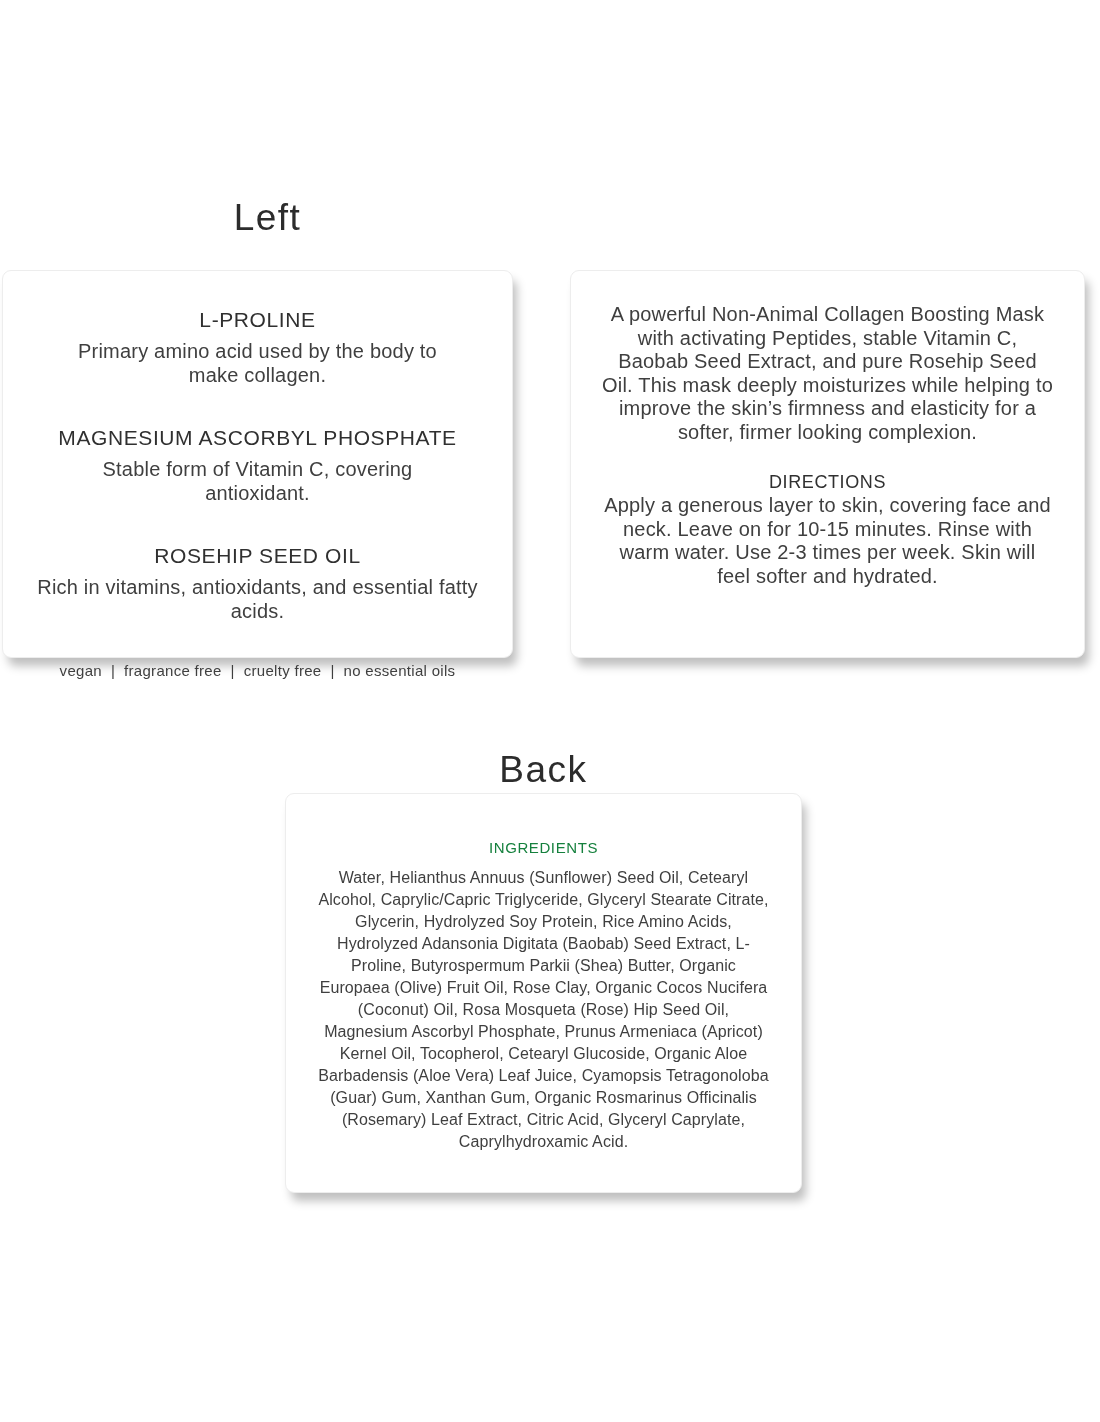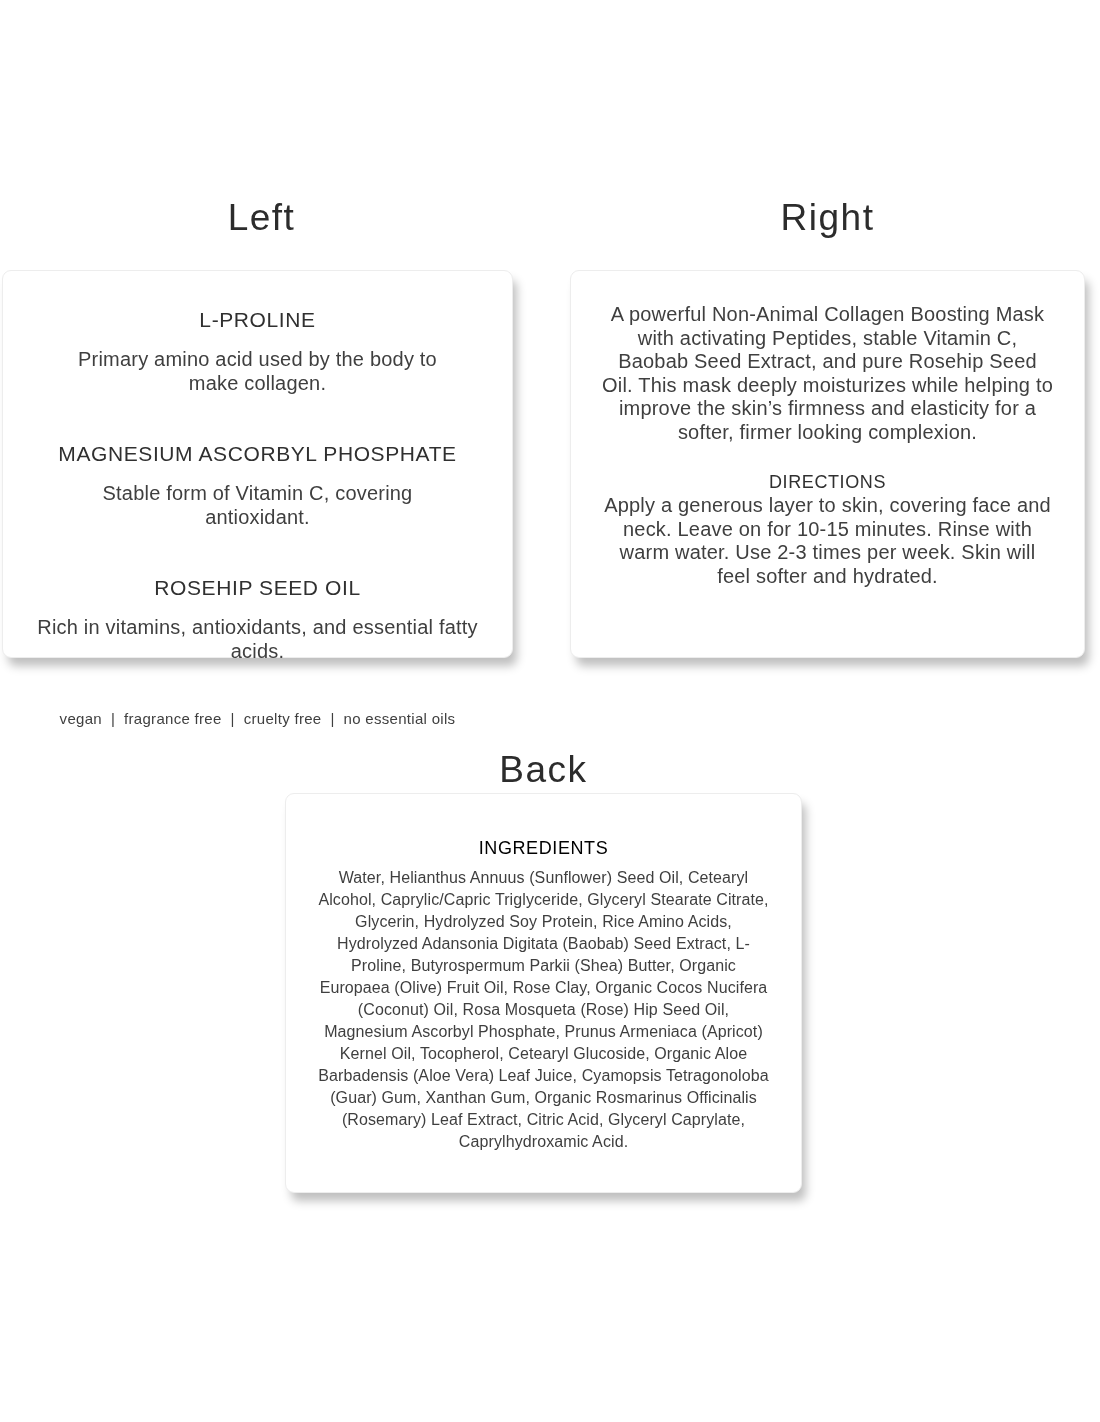--- a/index.html
+++ b/index.html
@@ -18,21 +18,21 @@
   }
   .panel-title {
     position: absolute;
     margin: 0;
     font-size: 37px;
     font-weight: 400;
     letter-spacing: 1.5px;
     color: #2c2c2c;
     text-align: center;
   }
-  .t-left  { left: 6px;   top: 197px; width: 511px; }
+  .t-left  { left: 12px;   top: 197px; width: 511px; }
   .t-right { left: 570px; top: 197px; width: 515px; }
   .t-back  { left: 285px; top: 749px; width: 517px; }
 
   .card {
     position: absolute;
     background: #ffffff;
     border: 1px solid #ededed;
     border-radius: 9px;
     box-shadow: 5px 9px 10px -1px rgba(0,0,0,0.25);
     display: flex;
@@ -49,21 +49,21 @@
   .feature-name {
     font-size: 21px;
     line-height: 24px;
     letter-spacing: 0.6px;
     color: #303030;
   }
   .feature-desc {
     font-size: 20px;
     line-height: 23.5px;
     letter-spacing: 0.2px;
-    margin: 16px auto;
+    margin: 8px auto;
     max-width: 408px;
   }
   .f2 .feature-desc { max-width: 462px; }
 
   .claims {
     margin-top: auto;
     font-size: 15px;
     letter-spacing: 0.3px;
     white-space: pre;
     color: #3f3f3f;
@@ -78,42 +78,41 @@
   }
   .desc-block { margin-bottom: 26px; }
   .section-heading {
     font-size: 18px;
     line-height: 24px;
     letter-spacing: 0.6px;
     color: #303030;
   }
 
   .ing-heading {
-    font-size: 18px;
+    font-size: 15px;
     line-height: 20px;
     letter-spacing: 0.6px;
-    color: #000000;
+    color: #15803d;
     margin-bottom: 9px;
   }
   .ing-text {
     margin: 0;
     font-size: 16px;
     line-height: 22px;
     letter-spacing: 0.1px;
     max-width: 455px;
   }
 </style>
 </head>
 <body>
 
 <div class="sheet">
 
   <h2 class="panel-title t-left">Left</h2>
 
-  <h2 class="panel-title t-right">Right</h2>
 
   <section class="card card-left">
     <div class="feature f0">
       <div class="feature-name">L-PROLINE</div>
       <div class="feature-desc">Primary amino acid used by the body to make collagen.</div>
     </div>
     <div class="feature f1">
       <div class="feature-name">MAGNESIUM ASCORBYL PHOSPHATE</div>
       <div class="feature-desc">Stable form of Vitamin C, covering antioxidant.</div>
     </div>

